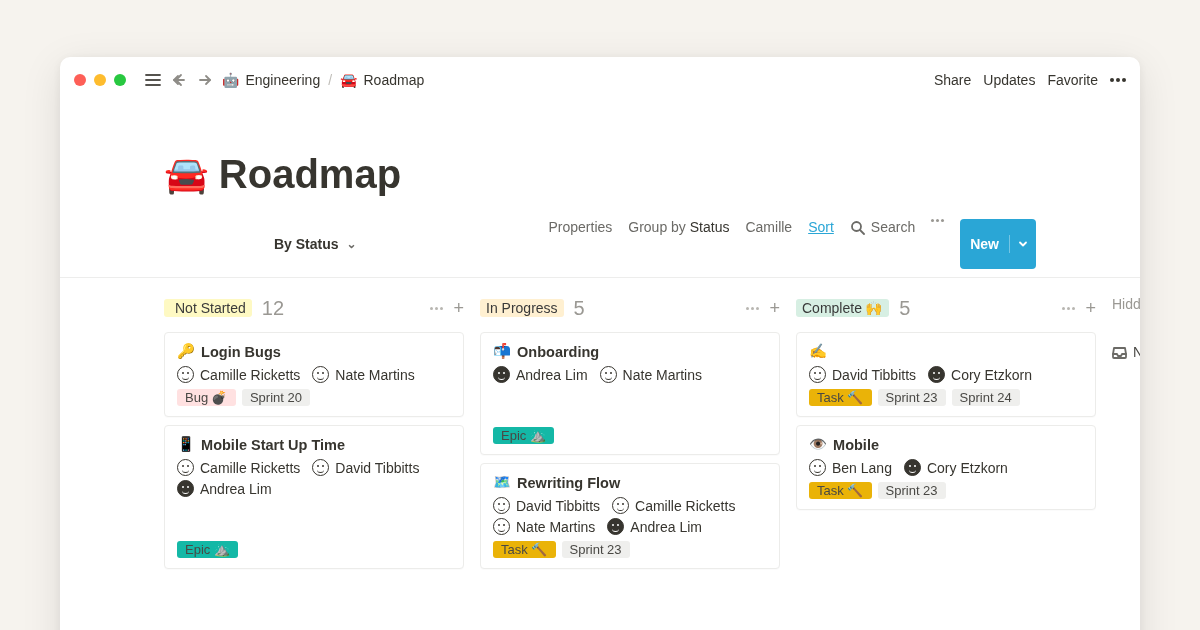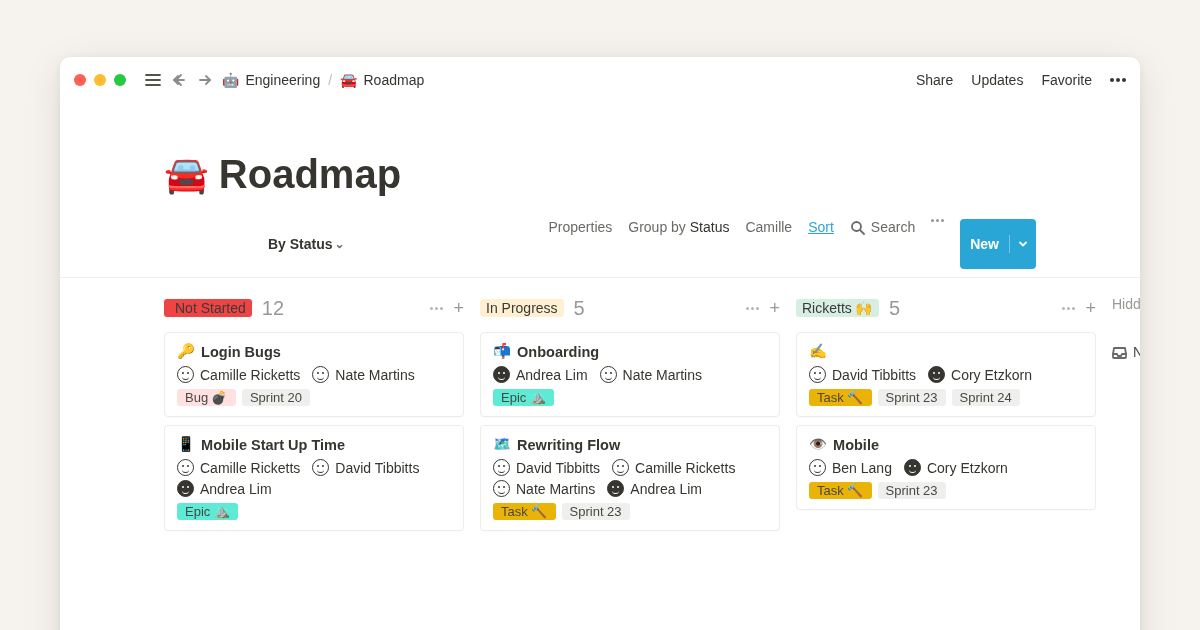--- a/index.html
+++ b/index.html
@@ -37,35 +37,35 @@
   .tl-yel { background: #febc2e; }
   .tl-grn { background: #28c840; }
   .icon-btn {
     width: 26px; height: 26px; display: inline-flex; align-items: center; justify-content: center;
     color: #55534e; border-radius: 4px; cursor: pointer;
   }
   .icon-btn.nav { color: #8e8c87; }
   .crumbs { display: flex; align-items: center; gap: 8px; margin-left: 4px; }
   .crumb { display: inline-flex; align-items: center; gap: 6px; cursor: pointer; }
   .crumb-sep { color: #c0beb9; }
-  .top-right { margin-left: auto; display: flex; align-items: center; gap: 18px; color: #37352f; }
+  .top-right { margin-left: auto; display: flex; align-items: center; gap: 12px; color: #37352f; }
   .top-right .menu { display:flex; gap:2px; }
   .top-right .menu span { width:4px; height:4px; background:#37352f; border-radius:50%; }
   .title-wrap { padding: 50px 104px 0 104px; }
   .title { font-size: 40px; font-weight: 700; display: flex; align-items: center; gap: 10px; }
   .title .emoji { font-size: 36px; }
 
   
   .db-toolbar {
     padding: 22px 104px 8px 104px;
     display: flex; align-items: center;
     border-bottom: 1px solid #ededec;
   }
   .view-sel {
-    display: inline-flex; align-items: center; 
+    display: inline-flex; align-items: center; gap: 6px;
     font-weight: 600; font-size: 14px; cursor: pointer;
   }
   .view-sel svg.board { width: 15px; height: 15px; }
   .chev { font-size: 12px; color: #6b6a66; margin-left: 2px; }
   .tb-right { margin-left: auto; display: flex; align-items: flex-start; gap: 16px; font-size: 14px; color: #6b6a66; }
   .tb-right .groupby .strong { color: #37352f; font-weight: 500; }
   .tb-right .sort { color: #2aa6d6; text-decoration: underline; }
   .tb-right .search { display: inline-flex; align-items: center; gap: 6px; }
   .tb-right .dots { display:flex; gap:2px; }
   .tb-right .dots span{ width:3px; height:3px; background:#9a9893; border-radius:50%; }
@@ -84,21 +84,21 @@
   }
   .col { width: 300px; flex-shrink: 0; }
   .col.hidden-col { width: 100px; padding-top: 2px; }
   .col-header {
     display: flex; align-items: center; gap: 10px;
     height: 28px; margin-bottom: 10px;
   }
   .status-tag {
     font-size: 14px; padding: 1px 6px; border-radius: 3px;
   }
-  .tag-red { background: #ef4444; color: #3a3a3a; padding-left: 11px; }
+  .tag-red { background: #fef9c3; color: #3a3a3a; padding-left: 11px; }
   .tag-yellow { background: #fff0d1; color: #3a3a3a; }
   .tag-green { background: #d7efe3; color: #3a3a3a; }
   .col-count { color: #9a9893; font-size: 20px; }
   .col-actions { margin-left: auto; display:flex; align-items:center; gap: 10px; color:#b8b6b1; }
   .col-actions .dots { display:flex; gap:2px; }
   .col-actions .dots span{ width:3px; height:3px; background:#b8b6b1; border-radius:50%; }
   .plus { font-size: 18px; line-height: 18px; cursor:pointer; color:#9a9893; }
 
   .card {
     border: 1px solid #ececea;
@@ -121,21 +121,21 @@
   .avatar::before, .avatar::after { content:""; position:absolute; background:#37352f; border-radius:50%; }
   .avatar::before { width:2px; height:2px; top:5px; left:4px; box-shadow: 5px 0 0 #37352f; }
   .avatar::after { width:7px; height:3px; border-radius: 0 0 6px 6px; top:9px; left:4px; background:transparent; border-bottom:1.3px solid #37352f; }
   .avatar.dark { background:#37352f; border-color:#37352f; }
   .avatar.dark::before { background:#fff; box-shadow:5px 0 0 #fff; }
   .avatar.dark::after { border-bottom-color:#fff; }
 
   .chips { display:flex; flex-wrap:wrap; gap:6px; }
   .chip { font-size: 13px; padding: 1px 8px; border-radius: 3px; background:#efefed; color:#494844; }
   .chip.bug { background:#ffe1e1; }
-  .chip.epic { background:#5eead4; }
+  .chip.epic { background:#14b8a6;margin-top:38px; }
   .chip.task { background:#eab308; }
 
   .hidden-label { color:#9a9893; font-size:14px; }
   .no-status { display:flex; align-items:center; gap:6px; font-size:14px; color:#494844; margin-top: 32px; }
 
   
   svg { stroke: currentColor; fill: none; stroke-width: 1.8; stroke-linecap: round; stroke-linejoin: round; }
 </style>
 </head>
 <body>
@@ -356,21 +356,21 @@
             </span>
           </div>
           <div class="chips">
             <span class="chip task">Task 🔨</span>
             <span class="chip ">Sprint 23</span>
           </div>
         </div>
       </div>
       <div class="col">
         <div class="col-header">
-    <span class="status-tag tag-green">Ricketts 🙌</span>
+    <span class="status-tag tag-green">Complete 🙌</span>
     <span class="col-count">5</span>
     <span class="col-actions">
       <span class="dots">
               <span></span>
               <span></span>
               <span></span>
             </span>
       <span class="plus">+</span>
     </span>
         </div>

